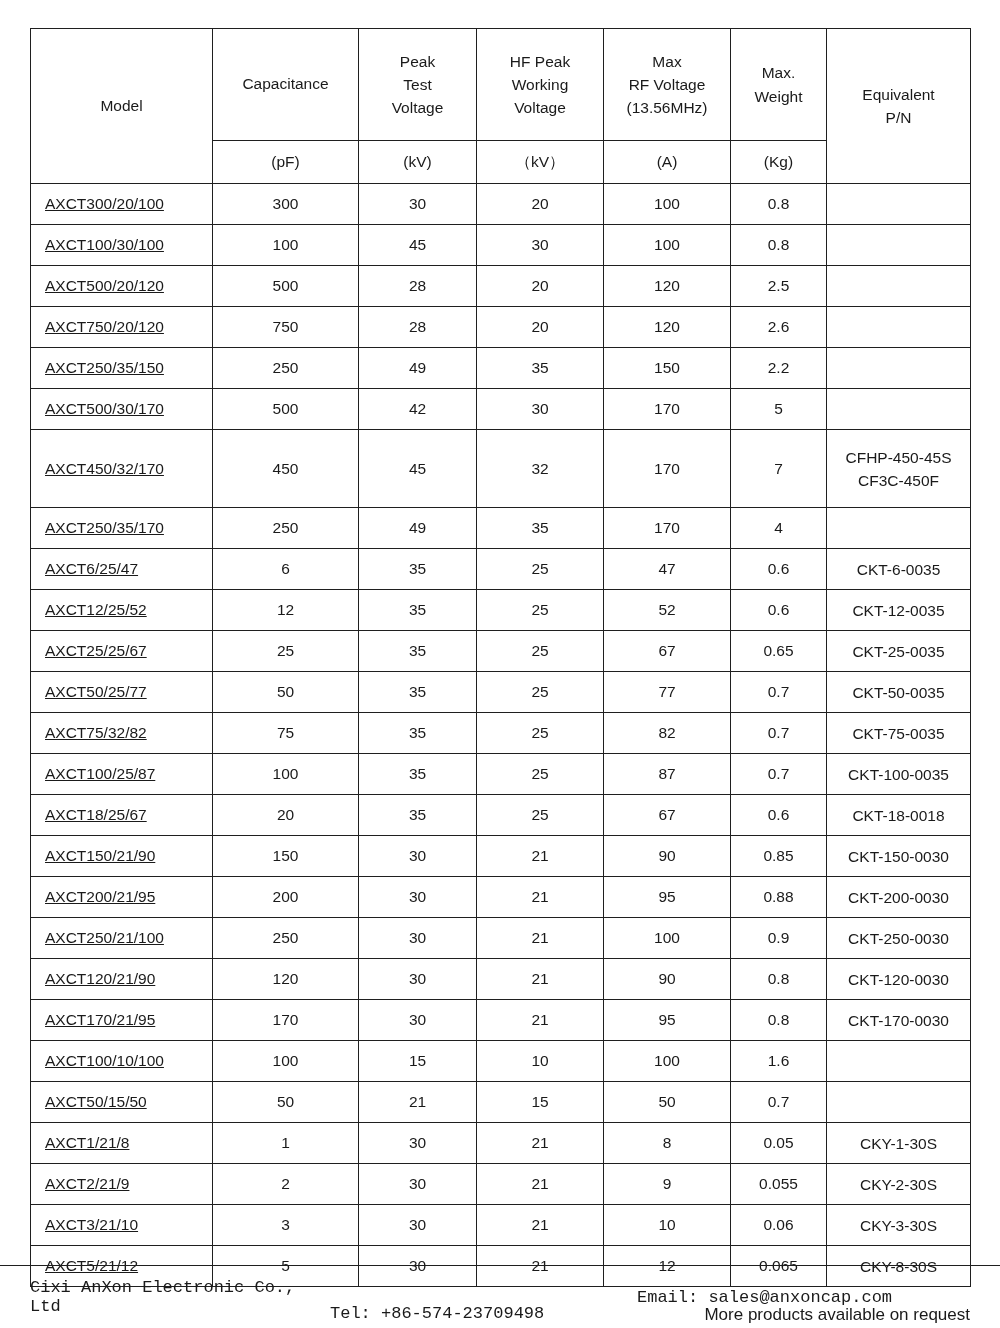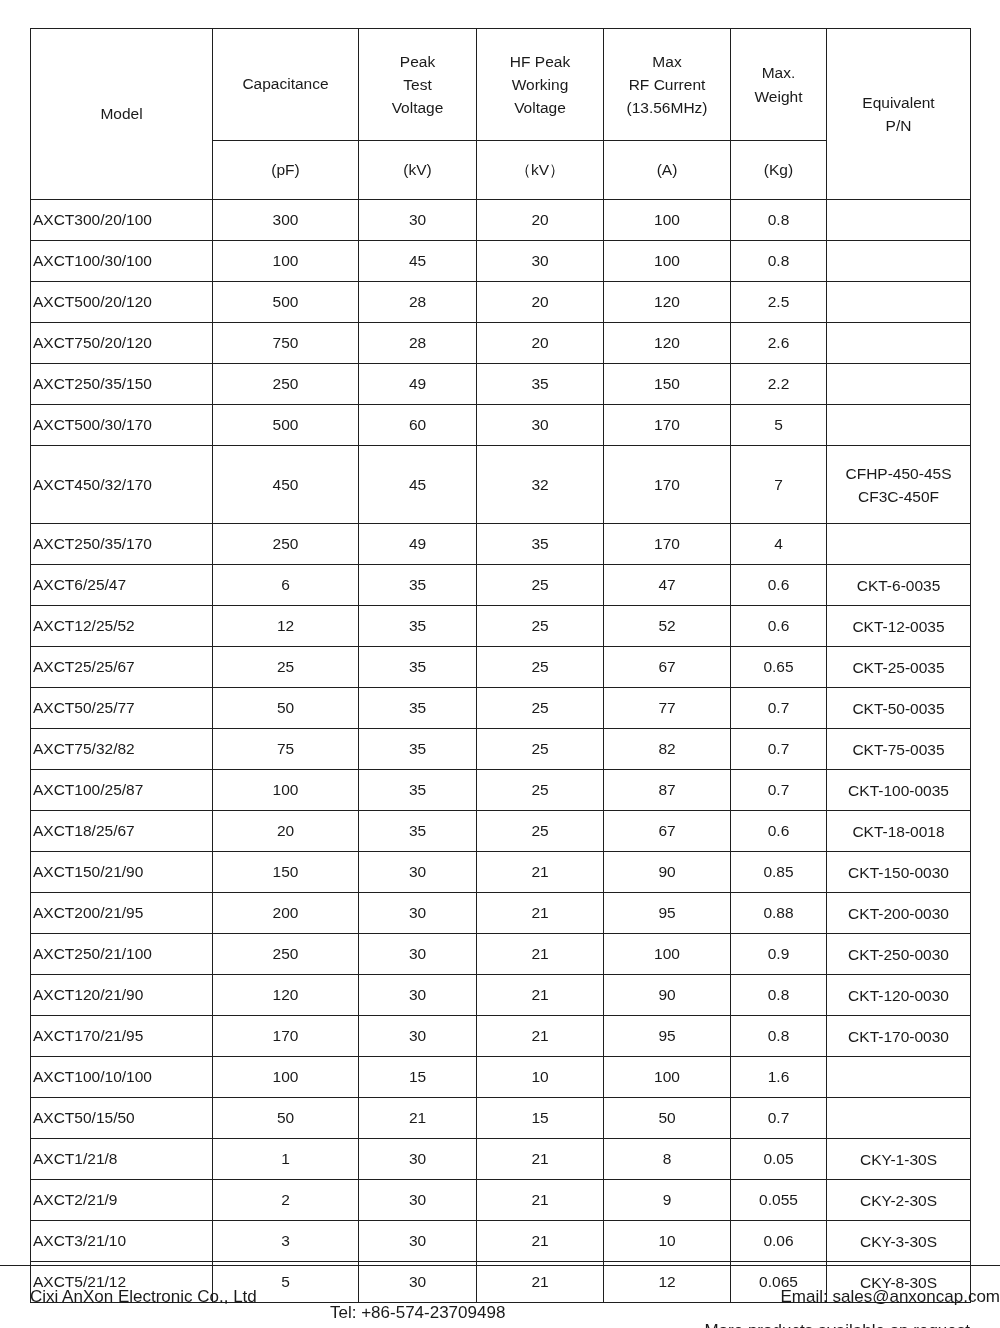--- a/index.html
+++ b/index.html
@@ -34,30 +34,31 @@
     font-weight: bold;
     font-size: 15.5px;
     line-height: 1.45;
   }
   thead tr.head-main th {
     height: 112px;
     padding: 4px 2px;
   }
   thead tr.head-unit th {
     height: 38px;
-    padding: 18px;
+    padding: 10px;
   }
   tbody td {
     height: 41px;
     padding: 2px 4px;
   }
   tbody td.model {
     text-align: left;
-    padding-left: 2px;
+    padding-left: 14px;
     font-size: 15.5px;
+    text-decoration: underline;
   }
   tbody tr.tall td {
     height: 78px;
   }
   .multiline span { display: block; line-height: 1.5; }
   .note {
     width: 940px;
     margin: 0 auto;
     text-align: right;
     font-size: 17px;
@@ -73,24 +74,25 @@
     border-top: 1.5px solid #1f1f1f;
   }
   .footer {
     position: absolute;
     left: 0; bottom: 0;
     width: 1000px;
     height: 62px;
     display: flex;
     align-items: center;
     font-size: 17px;
+    font-family: Liberation Mono, monospace;
   }
   .footer .company { padding-left: 30px; width: 330px; text-align: left; }
   .footer .tel { width: 300px; text-align: left; margin-top: 32px; }
-  .footer .email { flex: 1; text-align: right; }
+  .footer .email { flex: 1; text-align: left; margin-left: 7px; }
   col.c-model { width: 182px; }
   col.c-cap { width: 146px; }
   col.c-ptv { width: 118px; }
   col.c-hf { width: 127px; }
   col.c-rf { width: 127px; }
   col.c-wt { width: 96px; }
   col.c-pn { width: 144px; }
 </style>
 </head>
 <body>
@@ -116,21 +118,21 @@
           <span>Test</span>
           <span>Voltage</span>
         </th>
         <th class="multiline">
           <span>HF Peak</span>
           <span>Working</span>
           <span>Voltage</span>
         </th>
         <th class="multiline">
           <span>Max</span>
-          <span>RF Current</span>
+          <span>RF Voltage</span>
           <span>(13.56MHz)</span>
         </th>
         <th class="multiline">
           <span>Max.</span>
           <span>Weight</span>
         </th>
         <th rowspan="2" class="multiline">
           <span>Equivalent</span>
           <span>P/N</span>
         </th>
@@ -195,21 +197,21 @@
           <td>35</td>
           <td>150</td>
           <td>2.2</td>
           <td class="multiline">
             <span></span>
           </td>
         </tr>
         <tr>
           <td class="model">AXCT500/30/170</td>
           <td>500</td>
-          <td>60</td>
+          <td>42</td>
           <td>30</td>
           <td>170</td>
           <td>5</td>
           <td class="multiline">
             <span></span>
           </td>
         </tr>
         <tr class="tall">
           <td class="model">AXCT450/32/170</td>
           <td>450</td>

